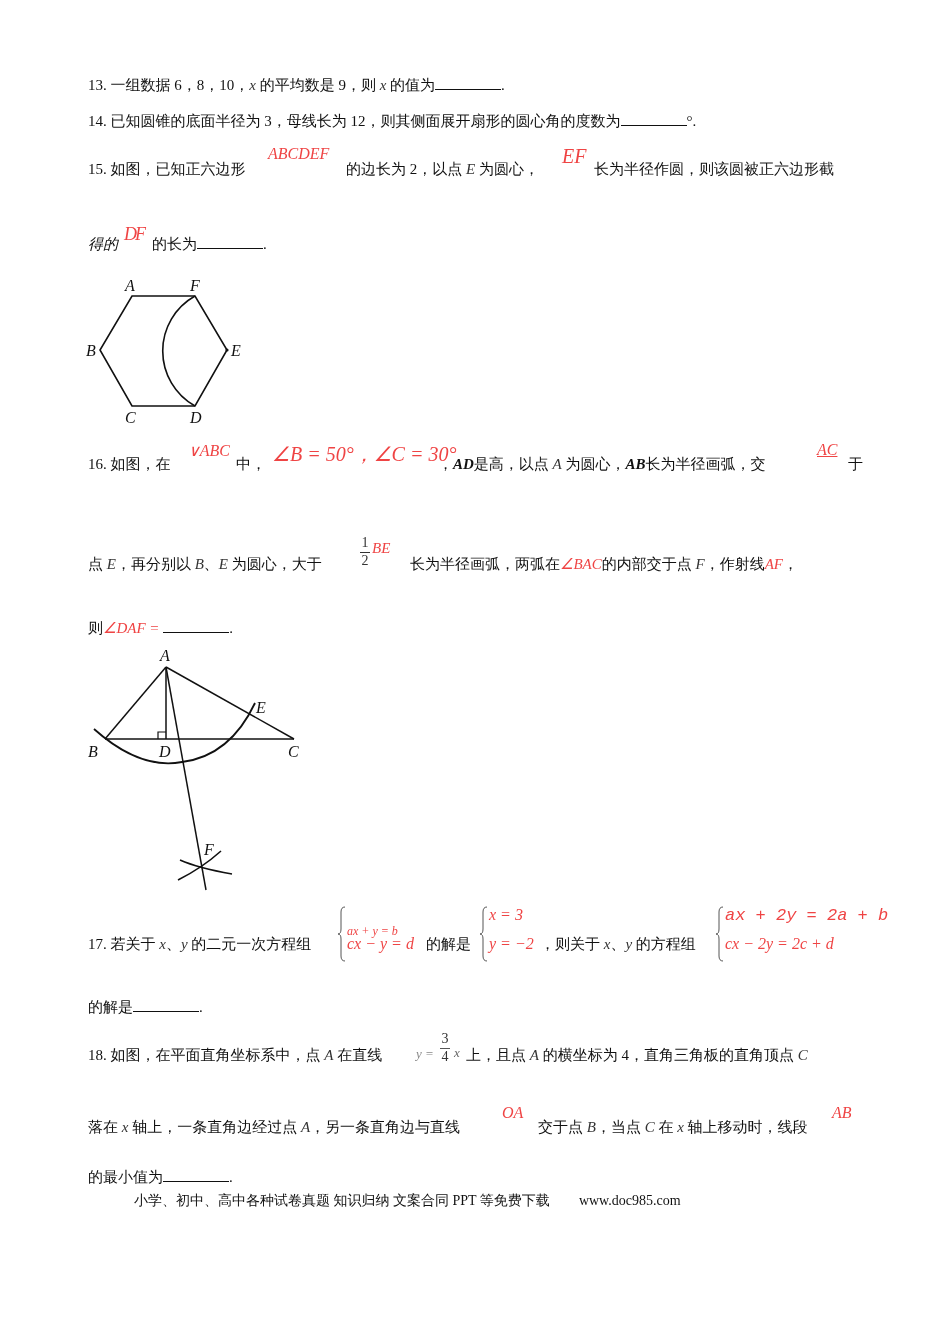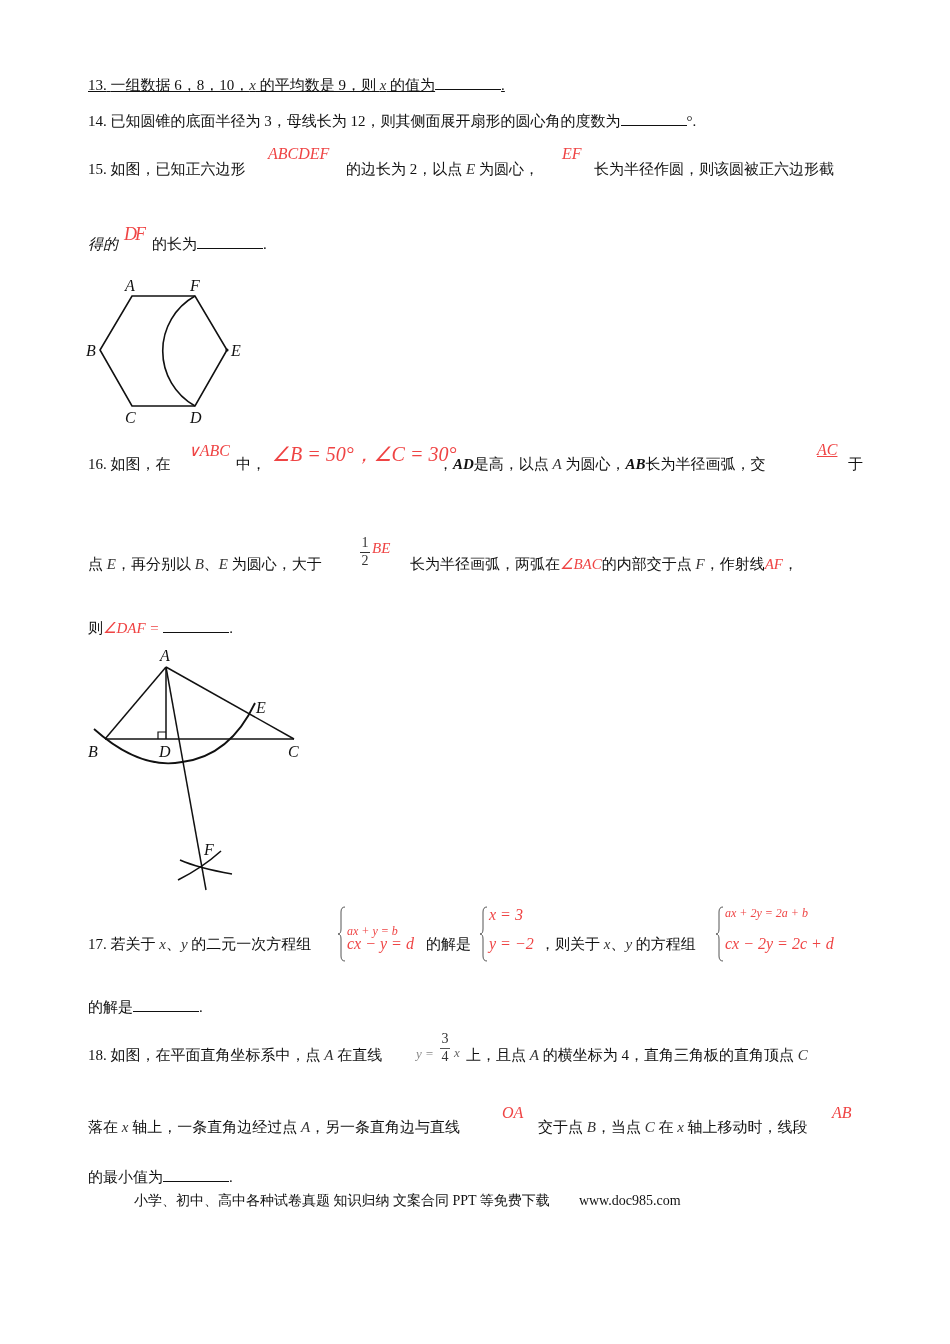--- a/index.html
+++ b/index.html
@@ -8,39 +8,39 @@
   .abs { position: absolute; white-space: nowrap; }
   .m { font-style: italic; color: #333; font-family: "Liberation Serif", serif; }
   .mg { font-style: italic; color: #ef4444; font-family: "Liberation Serif", serif; }
   .bi { font-style: italic; font-weight: bold; }
   .blank { display: inline-block; border-bottom: 1px solid #111; width: 66px; height: 12px; vertical-align: baseline; }
   svg text { font-family: "Liberation Serif", serif; font-style: italic; font-size: 16px; fill: #111; }
 </style>
 </head>
 <body>
 
-<div class="abs" style="left:88px; top:76px;text-decoration:underline;">
+<div class="abs" style="left:88px; top:76px;">
   <span>13.</span>
   <span>一组数据 6，8，10，</span><span class="m">x</span><span> 的平均数是 9，则 </span><span class="m">x</span><span> 的值为</span><span class="blank"></span><span>.</span>
 </div>
 
 <div class="abs" style="left:88px; top:112px;">
   <span>14.</span>
   <span>已知圆锥的底面半径为 3，母线长为 12，则其侧面展开扇形的圆心角的度数为</span><span class="blank"></span><span>°.</span>
 </div>
 
 <div class="abs" style="left:88px; top:160px;">
   <span>15.</span>
   <span>如图，已知正六边形</span>
 </div>
 <div class="abs mg" style="left:268px; top:145px; font-size:16px;">ABCDEF</div>
 <div class="abs" style="left:346px; top:160px;">
   <span>的边长为 2，以点 </span><span class="m">E</span><span> 为圆心，</span>
 </div>
-<div class="abs mg" style="left:562px; top:145px; font-size:16px;">EF</div>
+<div class="abs mg" style="left:562px; top:145px; font-size:20px;">EF</div>
 <div class="abs" style="left:594px; top:160px;">长为半径作圆，则该圆被正六边形截</div>
 
 <div class="abs" style="left:88px; top:235px;font-style:italic;">得的</div>
 <div class="abs mg" style="left:124px; top:224px; font-size:18px; letter-spacing:-2px;">DF</div>
 <div class="abs" style="left:152px; top:235px;">
   <span>的长为</span><span class="blank"></span><span>.</span>
 </div>
 
 <svg class="abs" style="left:80px; top:272px;" width="180" height="160" viewBox="0 0 180 160">
   <polygon points="52,24 115,24 147,78 115,134 52,134 20,78" fill="none" stroke="#111" stroke-width="1.6"></polygon>
@@ -128,21 +128,21 @@
   <div class="abs mg" style="left:9px; top:31px; font-size:16px;">y = −2</div>
 </div>
 <div class="abs" style="left:540px; top:935px;">
   <span>，则关于 </span><span class="m">x</span><span>、</span><span class="m">y</span><span> 的方程组</span>
 </div>
 
 <div class="abs" style="left:716px; top:904px; width:150px; height:60px;">
   <svg class="abs" style="left:0; top:2px;" width="8" height="56" viewBox="0 0 8 56">
       <path d="M7,1 Q3,1 3,6 L3,23 Q3,28 0,28 Q3,28 3,33 L3,50 Q3,55 7,55" fill="none" stroke="#555" stroke-width="1"></path>
     </svg>
-  <div class="abs mg" style="left:9px; top:2px; font-size:12px;">ax + 2y = 2a + b</div>
+  <div class="abs mg" style="left:9px; top:2px; font-size:17px;font-family:Liberation Mono, monospace;">ax + 2y = 2a + b</div>
   <div class="abs mg" style="left:9px; top:31px; font-size:16px;">cx − 2y = 2c + d</div>
 </div>
 
 <div class="abs" style="left:88px; top:998px;">
   <span>的解是</span><span class="blank"></span><span>.</span>
 </div>
 
 <div class="abs" style="left:88px; top:1046px;">
   <span>18.</span>
   <span>如图，在平面直角坐标系中，点 </span><span class="m">A</span><span> 在直线</span>

